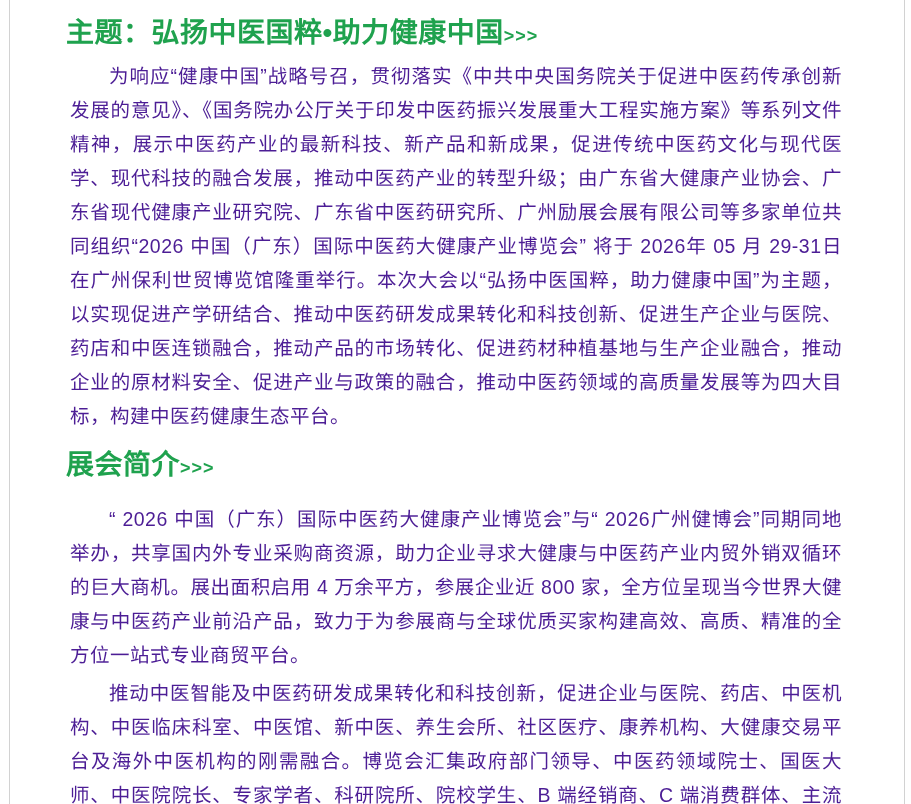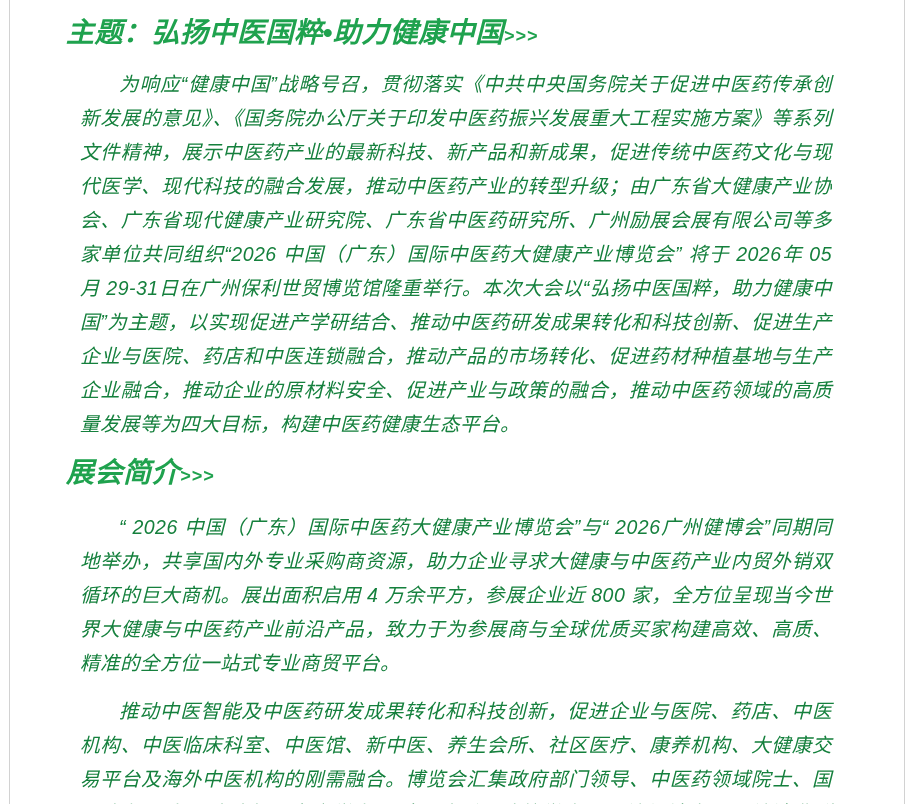--- a/index.html
+++ b/index.html
@@ -1,15 +1,15 @@
 <!DOCTYPE html>
 <html lang="zh-CN" style="--accent: #1FA24E;"><head>
 <meta charset="utf-8">
 <style>
-  * { box-sizing: border-box; font-style: italic; }
+  * { box-sizing: border-box; }
   html, body {
     margin: 0;
     padding: 0;
   }
   body {
     width: 911px;
     height: 804px;
     background: #ffffff;
     font-family: "Liberation Sans", sans-serif;
     color: #111111;
@@ -47,26 +47,26 @@
     white-space: nowrap;
   }
   .heading-2 { margin-top: 15px; margin-bottom: 17px; }
   .heading-arrows {
     font-size: 18px;
     font-weight: bold;
     letter-spacing: 1px;
     color: var(--accent, #1FA24E);
   }
   .para {
-    margin: 14px;
+    margin: 4px;
     font-size: 19.5px;
     line-height: 34px;
     text-align: justify;
     text-indent: 2em;
-    color: #15803d;
+    color: #4c1d95;
     letter-spacing: 0.5px;
   }
 </style>
 </head>
 <body>
 
 <div class="page">
   <div class="edge edge-left"></div>
   <div class="edge edge-right"></div>
 

